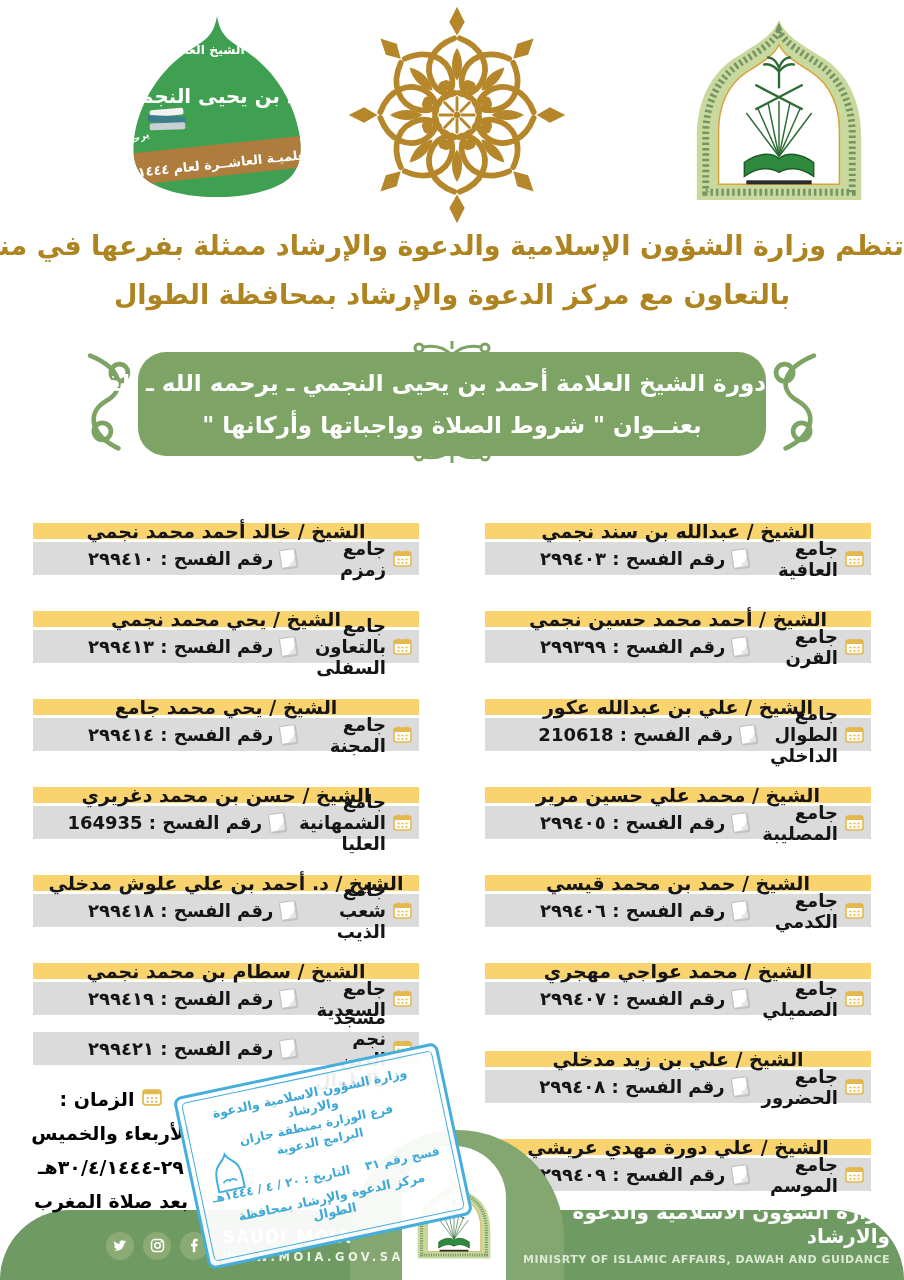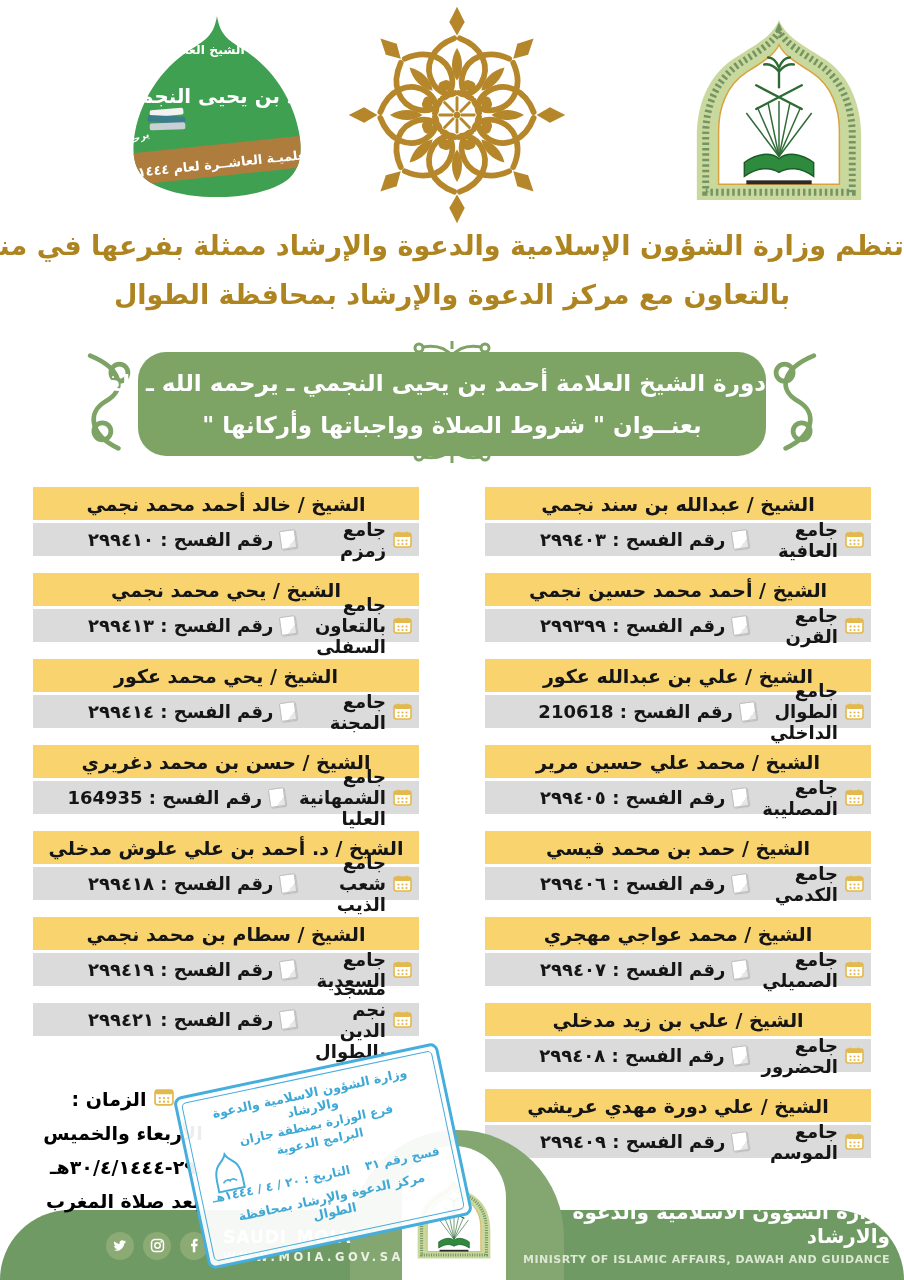--- a/index.html
+++ b/index.html
@@ -22,31 +22,31 @@
   .banner-box .b2{font-size:23px;white-space:nowrap;}
   .flourish{position:absolute;top:12px;width:58px;height:104px;z-index:1;}
   .flourish.right{right:80px;}
   .flourish.left{left:80px;transform:scaleX(-1);}
   .banner-mini{position:absolute;left:50%;transform:translateX(-50%);width:96px;height:20px;z-index:1;}
   .banner-mini.top{top:0;} .banner-mini.bot{bottom:0;}
   
   .cards-area{position:absolute;top:487px;left:33px;right:33px;display:flex;gap:66px;}
   .column{flex:1;min-width:0;}
   .card{margin-bottom:17px;}
-  .card-header{background:#F9D36E;height:33px;display:flex;align-items:center;justify-content:center;
-      font-size:19px;font-weight:bold;color:#151515;}
+  .card-header{background:#F9D36E;height:16px;display:flex;align-items:center;justify-content:center;
+      font-size:19px;font-weight:bold;color:#151515;margin-top:36px;}
   .card-body{background:#DBDBDB;height:33px;margin-top:3px;display:flex;align-items:center;
       padding:0 7px;font-size:18px;font-weight:bold;color:#151515;gap:7px;}
   .card-body .spacer{flex:1;}
   .cal-icon{flex:0 0 auto;display:inline-flex;}
   .note-icon{flex:0 0 auto;width:14px;height:17px;background:linear-gradient(135deg,#fff 72%,#e7e7e7 72%);
       border:1px solid #c0c0c0;border-radius:2px;transform:rotate(-8deg);box-shadow:1px 1px 1px rgba(0,0,0,.15);}
   .permit{white-space:nowrap;margin-left:48px;}
   
-  .schedule{position:absolute;left:28px;top:1082px;width:190px;text-align:center;font-weight:bold;
+  .schedule{position:absolute;left:16px;top:1082px;width:190px;text-align:center;font-weight:bold;
       color:#000;font-size:19px;line-height:34px;z-index:4;}
   .schedule .row1{display:flex;align-items:center;justify-content:center;gap:8px;}
   
   .stamp{position:absolute;left:188px;top:1068px;width:264px;height:170px;transform:rotate(-12deg);
       border:3px solid #45AEDC;border-radius:8px;background:rgba(255,255,255,.93);z-index:6;}
   .stamp-inner{position:absolute;inset:4px;border:1.5px solid #45AEDC;border-radius:5px;
       color:#3FA9D6;font-weight:bold;text-align:center;padding:8px 8px 4px;box-sizing:border-box;}
   .stamp-inner .s1{font-size:12.5px;}
   .stamp-inner .s2,.stamp-inner .s3{font-size:12px;margin-top:3px;}
   .stamp-row{display:flex;justify-content:space-between;font-size:12px;margin-top:20px;padding:0 4px 0 2px;}
@@ -441,21 +441,21 @@
           </svg>
         </span>
         <span class="mosque">جامع بالتعاون السفلى</span>
         <span class="spacer"></span>
         <span class="note-icon"></span>
         <span class="permit"><span>رقم الفسح :</span> <span>٢٩٩٤١٣</span></span>
       </div>
     </div>
 
     <div class="card">
-      <div class="card-header">الشيخ / يحي محمد عكور</div>
+      <div class="card-header">الشيخ / يحي محمد جامع</div>
       <div class="card-body">
         <span class="cal-icon">
           <svg width="19" height="17" viewBox="0 0 19 17">
             <rect x="1" y="2" width="17" height="14" rx="2.5" fill="#fff" stroke="#E3B84D" stroke-width="1.6"></rect>
             <rect x="1" y="2" width="17" height="4" rx="2" fill="#E3B84D"></rect>
             <rect x="4.5" y="0.5" width="2" height="3" rx="1" fill="#E3B84D"></rect>
             <rect x="12.5" y="0.5" width="2" height="3" rx="1" fill="#E3B84D"></rect>
             <circle cx="5.5" cy="9.5" r="1.1" fill="#E3B84D"></circle>
                   <circle cx="9.5" cy="9.5" r="1.1" fill="#E3B84D"></circle>
             <circle cx="13.5" cy="9.5" r="1.1" fill="#E3B84D"></circle>

